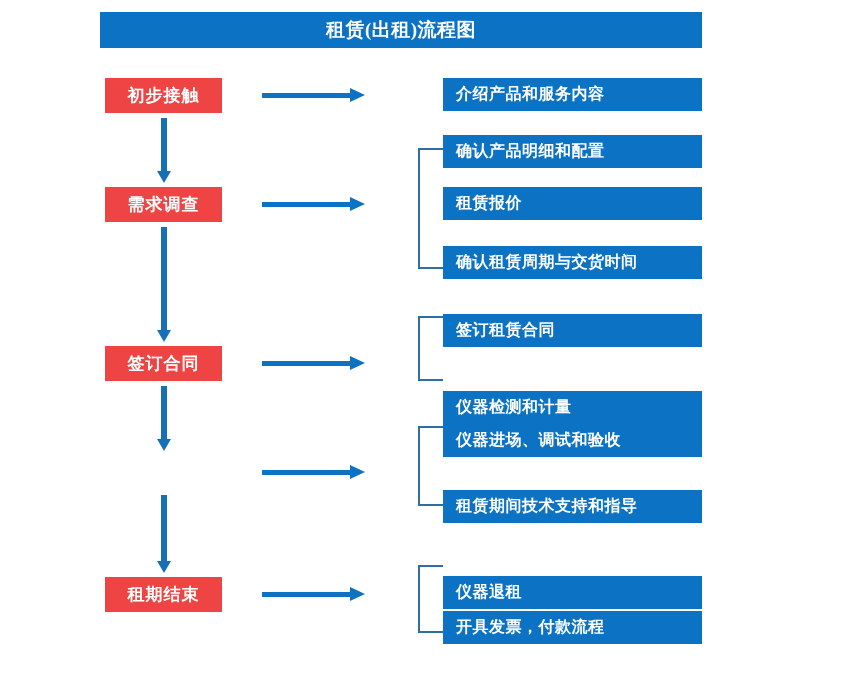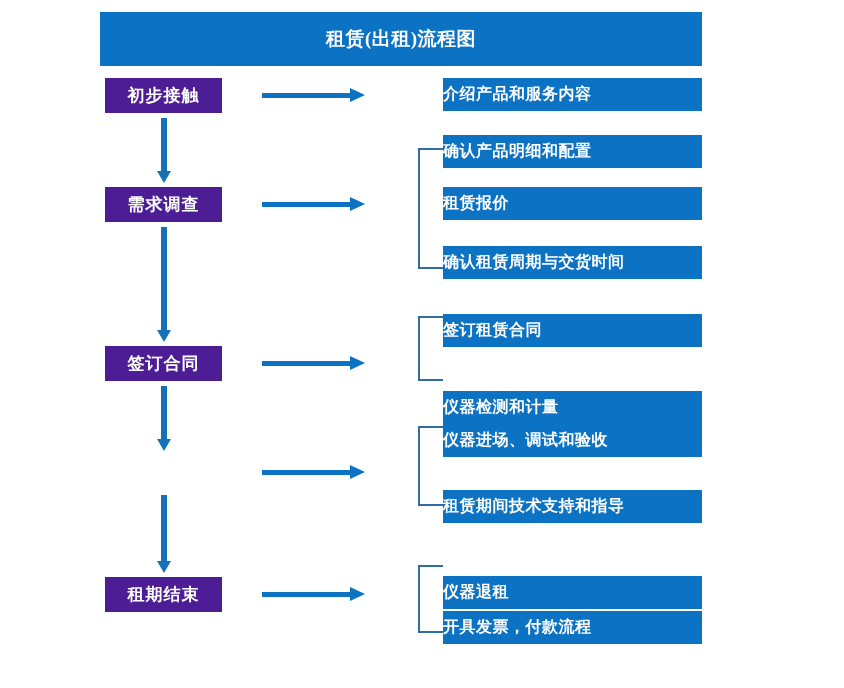--- a/index.html
+++ b/index.html
@@ -17,57 +17,58 @@
     position: relative;
     width: 844px;
     height: 688px;
   }
   
   .title-bar {
     position: absolute;
     left: 100px;
     top: 12px;
     width: 602px;
-    height: 54px;
+    height: 36px;
     background: #0b72c4;
     color: #ffffff;
     font-size: 19px;
     font-weight: bold;
     display: flex;
     align-items: center;
     justify-content: center;
     letter-spacing: 0.5px;
   }
   
   .stage-box {
     position: absolute;
     left: 105px;
     width: 117px;
     height: 35px;
-    background: #4c1d95;
+    background: #ef4444;
     color: #ffffff;
     font-size: 17px;
     font-weight: bold;
     display: flex;
     align-items: center;
     justify-content: center;
     letter-spacing: 1px;
   }
   
   .detail-box {
     position: absolute;
     left: 443px;
     width: 259px;
     height: 33px;
     background: #0b72c4;
     color: #ffffff;
     font-size: 16px;
     font-weight: bold;
     display: flex;
     align-items: center;
+    padding-left: 13px;
     box-sizing: border-box;
     letter-spacing: 0.5px;
   }
   
   .h-arrow {
     position: absolute;
     left: 262px;
     width: 103px;
     height: 14px;
   }

